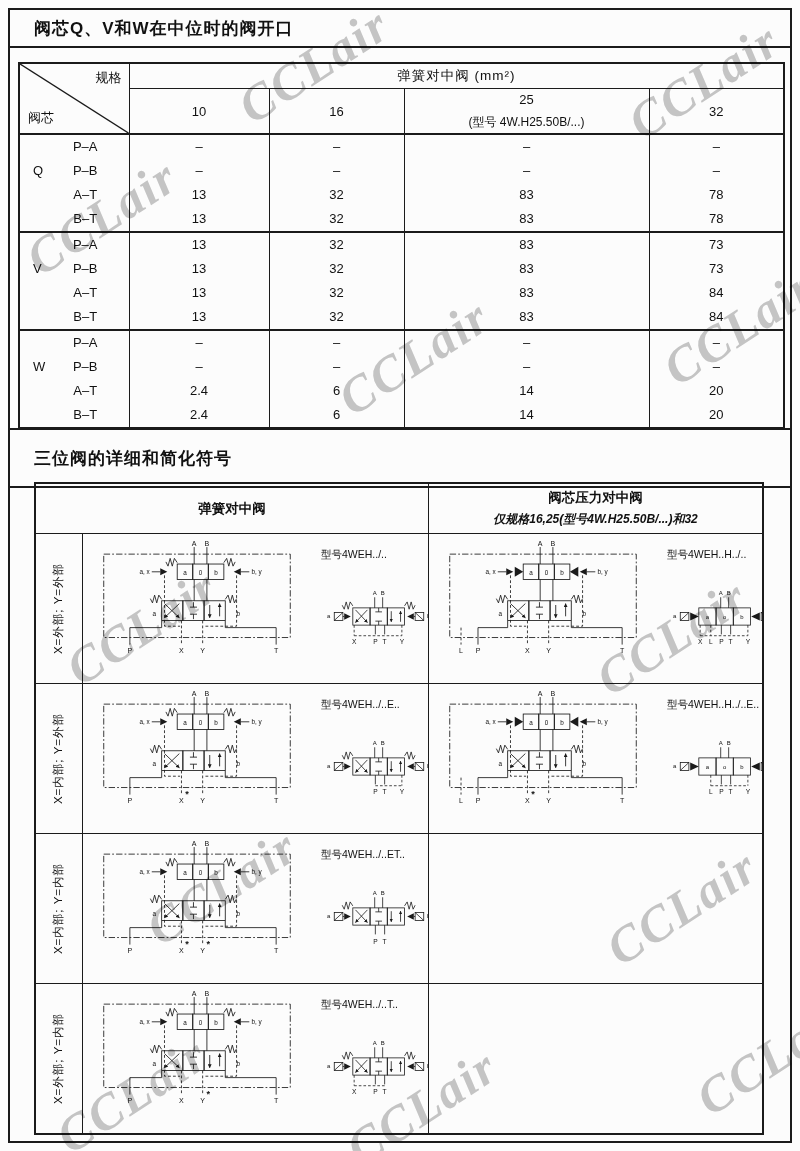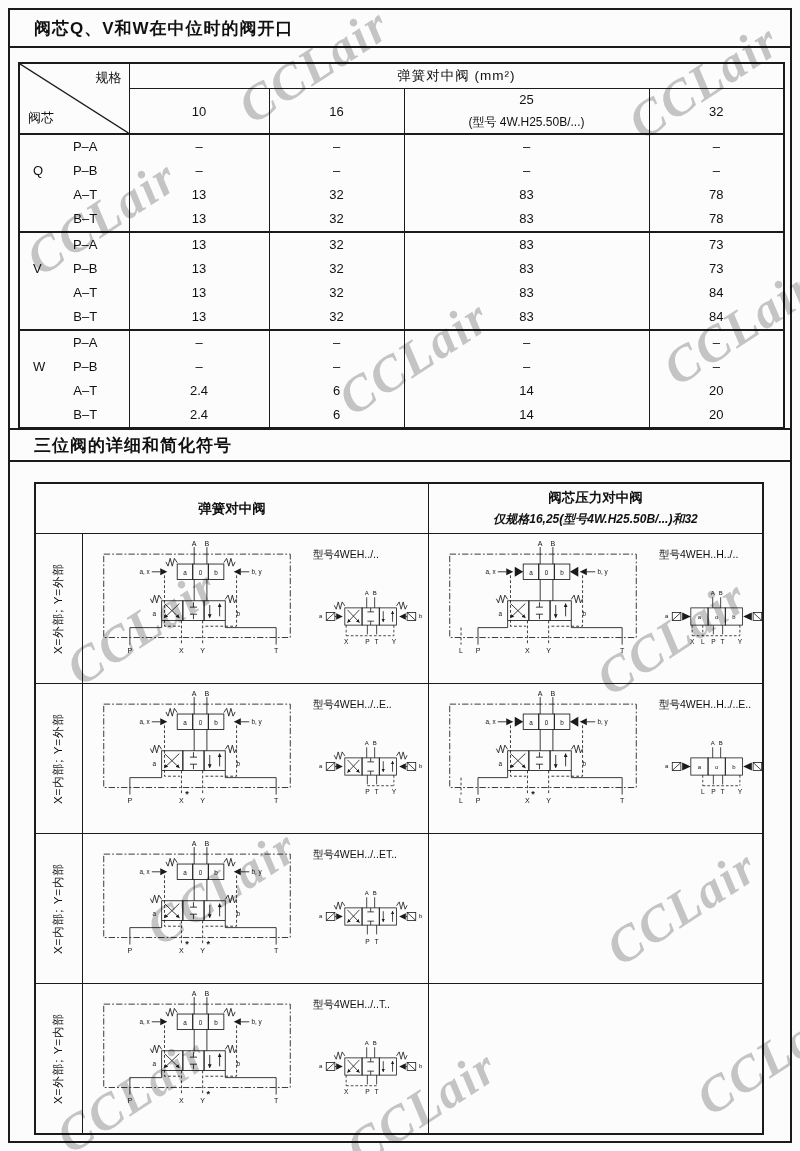--- a/index.html
+++ b/index.html
@@ -4,21 +4,21 @@
 <style>
   html,body{margin:0;padding:0;background:#9a9a9a;}
   #page{position:relative;width:800px;height:1151px;background:#fcfcfc;margin:0 auto;
         font-family:"Liberation Sans",sans-serif;color:#111;overflow:hidden;}
   .frame{position:absolute;left:8px;top:8px;right:8px;bottom:8px;border:2px solid #1b1b1b;}
 
   
   .sec-title{position:absolute;left:10px;width:780px;display:flex;align-items:center;
              font-weight:bold;font-size:17px;padding-left:24px;box-sizing:border-box;letter-spacing:1px;}
   #title1{top:10px;height:38px;border-bottom:2px solid #1b1b1b;}
-  #title2{top:428px;height:34px;border-top:2px solid #1b1b1b;border-bottom:2px solid #1b1b1b;}
+  #title2{top:428px;height:60px;border-top:2px solid #1b1b1b;border-bottom:2px solid #1b1b1b;}
 
   
   #t1{position:absolute;left:18px;top:62px;width:765px;border-collapse:collapse;table-layout:fixed;
       border:2px solid #1b1b1b;padding-left:33px;}
   #t1 th,#t1 td{border:1.4px solid #1b1b1b;font-weight:normal;text-align:center;
                 font-size:13px;padding:0;background:transparent;}
   #t1 .ghead{height:24px;font-size:13.5px;letter-spacing:1px;}
   #t1 .szrow th{height:44px;border-bottom:2.4px solid #1b1b1b;}
   #t1 .sub{font-size:12px;margin-top:7px;}
   #t1 tbody td{border-top:2.4px solid #1b1b1b;vertical-align:top;}
@@ -39,21 +39,21 @@
   .t2c{border-left:1.4px solid #1b1b1b;border-top:1.4px solid #1b1b1b;position:relative;
        overflow:hidden;box-sizing:border-box;}
   .c0{border-left:none!important;} .r0{border-top:none!important;}
   .hcell{display:flex;flex-direction:column;align-items:center;justify-content:center;
          font-weight:bold;font-size:13.5px;}
   .hcell .sub2{font-size:12px;font-weight:bold;margin-top:4px;font-style:italic;}
   .lab{display:flex;align-items:center;justify-content:center;}
   .vtext{transform:rotate(-90deg);white-space:nowrap;font-size:11.5px;letter-spacing:1px;}
   .cell{display:flex;align-items:flex-start;padding:6px 2px 2px 8px;}
   .dv{width:212px;flex:none;}
-  .stack{display:flex;flex-direction:column;width:118px;flex:none;margin-left:10px;}
+  .stack{display:flex;flex-direction:column;width:118px;flex:none;margin-left:18px;}
   .model{font-size:10.5px;margin-top:8px;white-space:nowrap;}
   .sv{width:116px;margin-top:26px;}
 
   
   .ln line,.ln rect,.ln path,.ln polyline{stroke:#1a1a1a;stroke-width:1.2;fill:none;}
   .ln .f{fill:#1a1a1a;stroke:none;}
   .ln .da{stroke-dasharray:4 3;}
   .ln .dd{stroke-dasharray:9 3 2.5 3;}
   .tx text{fill:#111;font-family:"Liberation Sans",sans-serif;}
   .tx .t9{font-size:9px;} .tx .t10{font-size:10px;} .tx .st{font-size:13px;font-weight:bold;}

